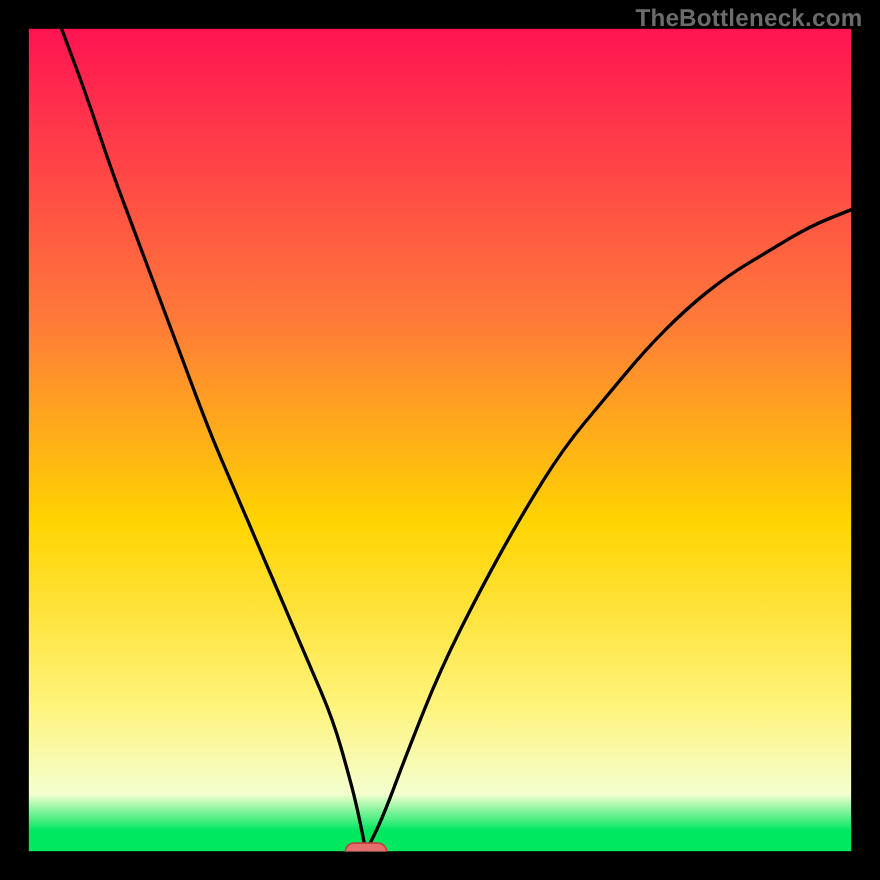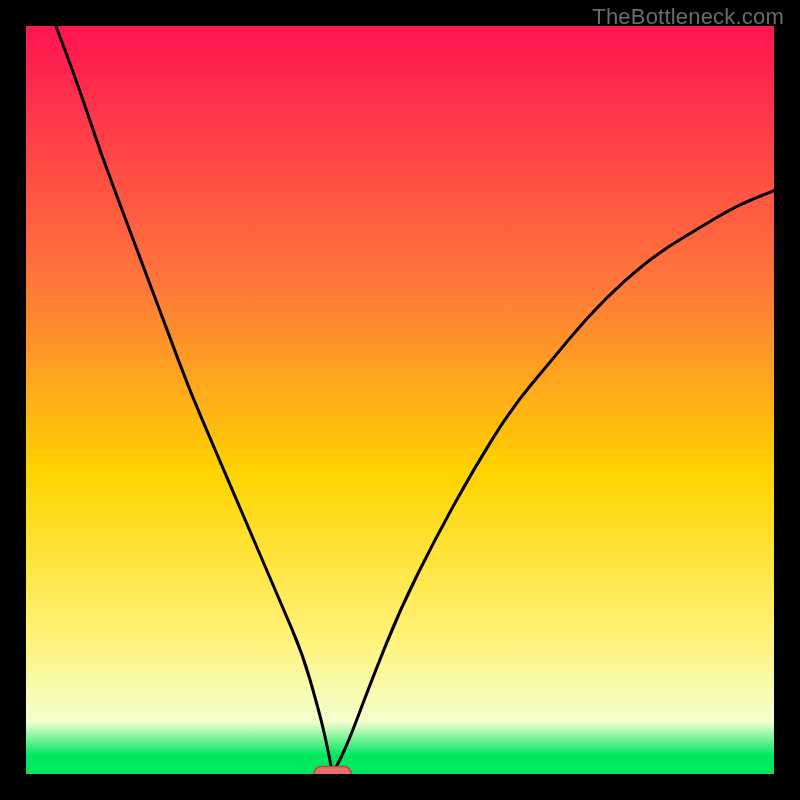--- a/index.html
+++ b/index.html
@@ -16,21 +16,21 @@
     width: 800px;
     height: 800px;
     background: #000;
   }
   .watermark {
     position: absolute;
     top: 4px;
     right: 16px;
     color: #6b6b6b;
     font-size: 22px;
-    font-weight: 400;
+    font-weight: 700;
     letter-spacing: 0.2px;
     z-index: 5;
   }
   svg.plot {
     position: absolute;
     left: 26px;
     top: 26px;
     width: 748px;
     height: 748px;
     display: block;

